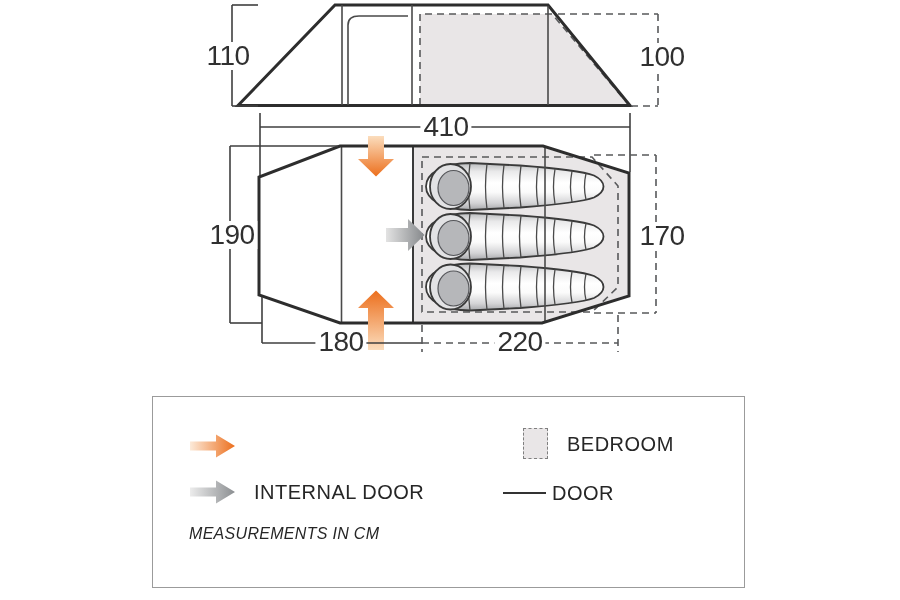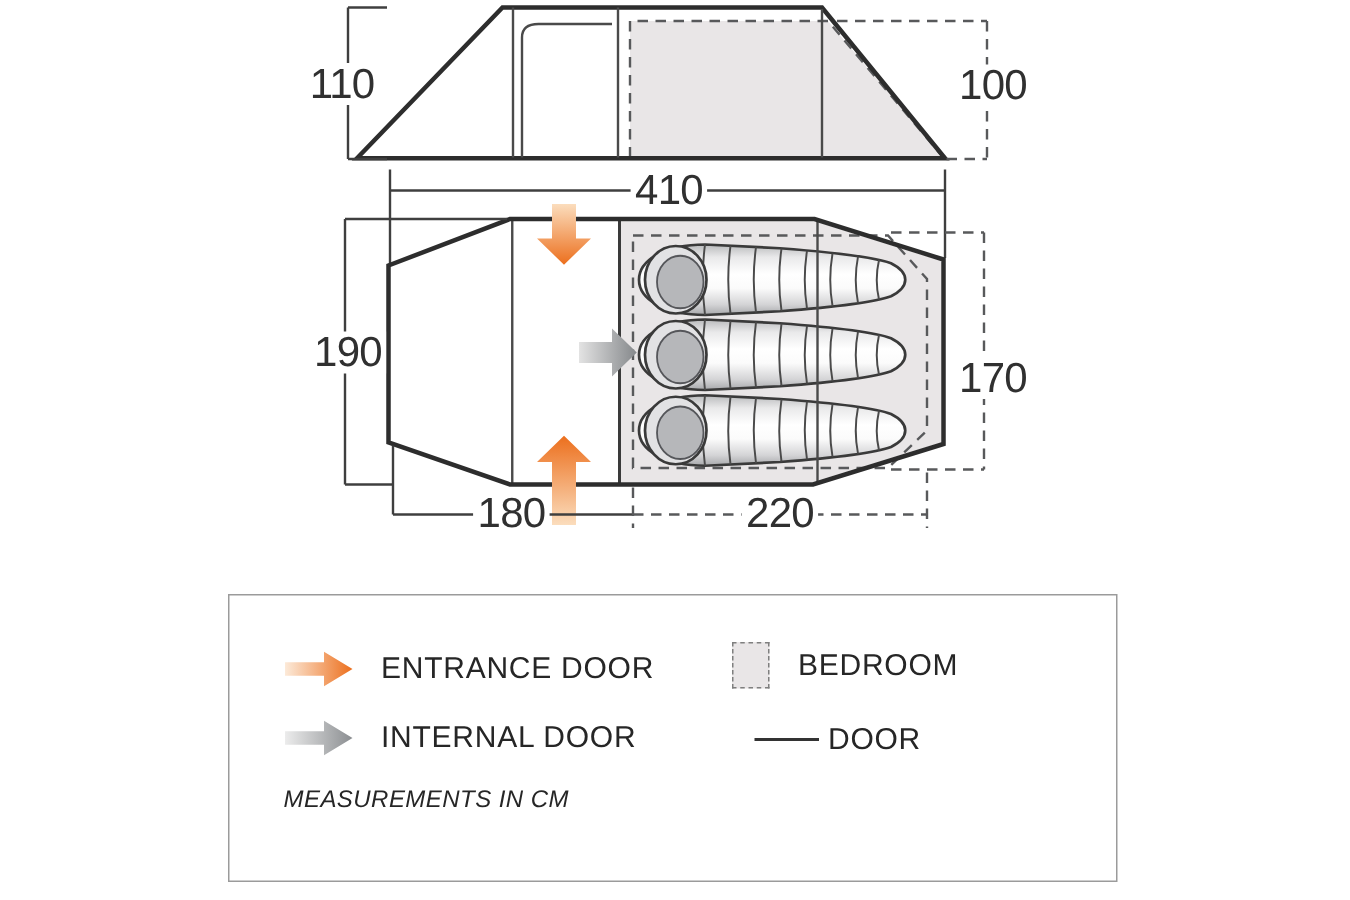--- a/index.html
+++ b/index.html
@@ -187,53 +187,52 @@
         <line x1="594" y1="155" x2="656" y2="155"></line>
         <line x1="594" y1="313" x2="656" y2="313"></line>
       </g>
     </g>
   </svg>
 
   <span class="dim-label" style="left:228px;top:56px">110</span>
   <span class="dim-label" style="left:662px;top:57px">100</span>
   <span class="dim-label" style="left:446px;top:127px">410</span>
   <span class="dim-label" style="left:232px;top:235px">190</span>
-  <span class="dim-label" style="left:662px;top:252px">170</span>
+  <span class="dim-label" style="left:662px;top:236px">170</span>
   <span class="dim-label" style="left:341px;top:342px">180</span>
   <span class="dim-label" style="left:520px;top:342px">220</span>
 
   <div class="legend-box">
 
     <div class="legend-item" style="left:37px;top:36px">
       <svg width="46" height="26" viewBox="0 0 46 26">
         <defs>
           <linearGradient id="lgOr" x1="0" y1="0" x2="1" y2="0">
             <stop offset="0" stop-color="#fcead9"></stop>
               <stop offset="1" stop-color="#ec6f1d"></stop>
           </linearGradient>
         </defs>
         <polygon points="0,8.5 26,8.5 26,1.5 45,13 26,24.5 26,17.5 0,17.5" fill="url(#lgOr)"></polygon>
       </svg>
-      <span class="legend-text" style="margin-left:18px">ENTRANCE DOOR</span>
     </div>
 
     <div class="legend-item" style="left:37px;top:82px">
       <svg width="46" height="26" viewBox="0 0 46 26">
         <defs>
           <linearGradient id="lgGr" x1="0" y1="0" x2="1" y2="0">
             <stop offset="0" stop-color="#ececec"></stop>
               <stop offset="1" stop-color="#8b8e91"></stop>
           </linearGradient>
         </defs>
         <polygon points="0,8.5 26,8.5 26,1.5 45,13 26,24.5 26,17.5 0,17.5" fill="url(#lgGr)"></polygon>
       </svg>
       <span class="legend-text" style="margin-left:18px">INTERNAL DOOR</span>
     </div>
 
-    <div class="legend-item" style="left:335px;top:31px">
+    <div class="legend-item" style="left:370px;top:31px">
       <span class="swatch-bedroom"></span>
       <span class="legend-text" style="margin-left:19px">BEDROOM</span>
     </div>
 
     <div class="legend-item" style="left:350px;top:86px">
       <span class="pole-line"></span>
       <span class="legend-text" style="margin-left:6px">DOOR</span>
     </div>
 
     <div class="legend-note">MEASUREMENTS IN CM</div>

